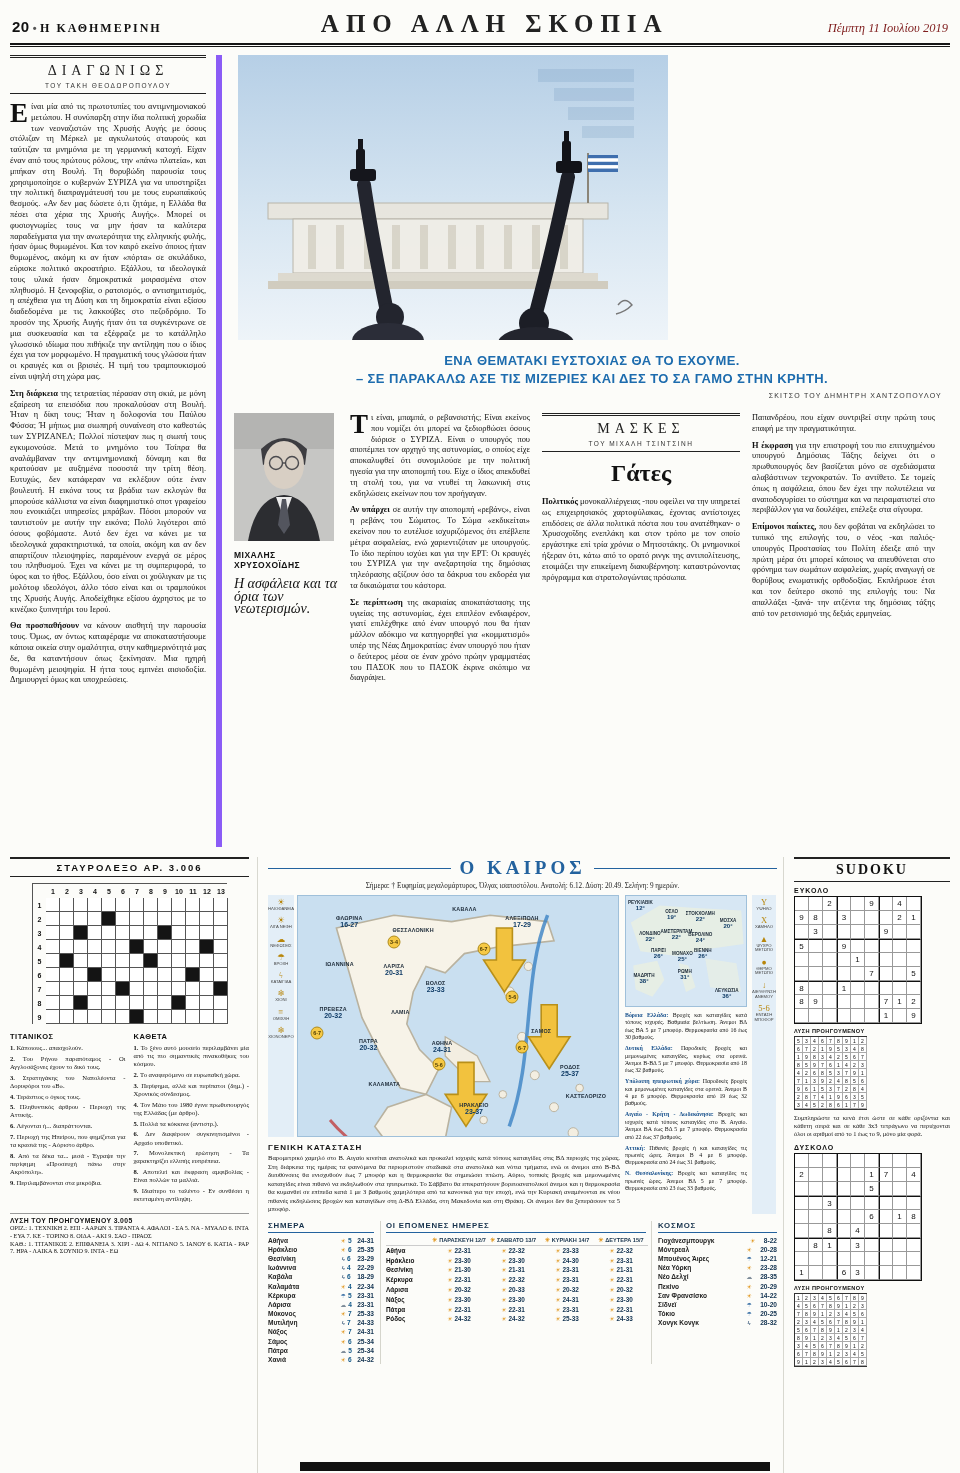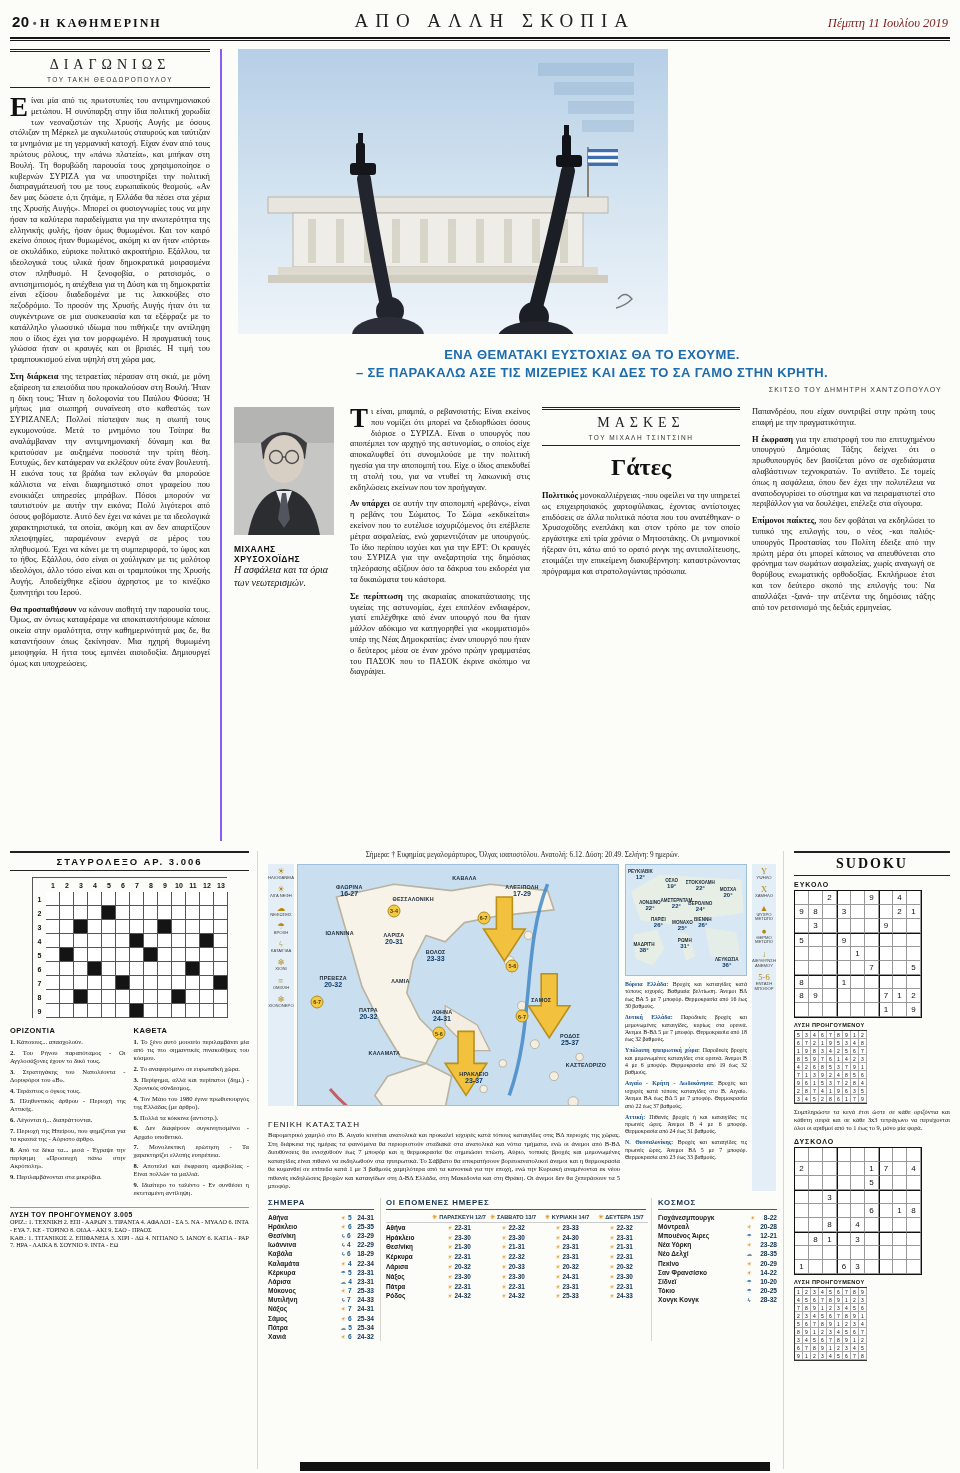--- a/index.html
+++ b/index.html
@@ -4,44 +4,44 @@
 <style>
   *{box-sizing:border-box;margin:0;padding:0}
   html,body{background:#e8e8e4}
   .page{width:960px;height:1473px;margin:0 auto;background:#fcfcf9;color:#111;
         font-family:"Liberation Serif",serif;position:relative;overflow:hidden;padding:6px 10px 0}
   
   .masthead{display:flex;align-items:baseline;justify-content:space-between;padding:4px 2px 5px}
   .mh-left{font-family:"Liberation Sans",sans-serif;font-size:15px;font-weight:bold;letter-spacing:.5px}
   .mh-left .brand{font-family:"Liberation Serif",serif;font-size:12px;font-weight:bold;letter-spacing:2px}
   .mh-left .bullet{color:#555;font-size:11px;padding:0 3px}
-  .mh-center{font-size:19px;letter-spacing:7px;font-weight:normal;color:#222}
+  .mh-center{font-size:25px;letter-spacing:7px;font-weight:bold;color:#222}
   .mh-right{font-style:italic;font-size:12.5px;color:#7f1d1d}
   .rule-thick{border-top:2px solid #161616;border-bottom:1px solid #161616;height:4px;margin-bottom:8px}
   
   .top-area{display:flex;gap:12px;height:792px;overflow:hidden}
-  .diag-col{width:212px;flex:none;overflow:hidden;border-right:2px solid #8b5cf6;padding-right:10px}
+  .diag-col{width:212px;flex:none;overflow:hidden;border-right:6px solid #8b5cf6;padding-right:10px}
   .kicker-box{border-top:3px double #222;border-bottom:1px solid #222;text-align:center;padding:5px 0 4px;margin-bottom:8px}
   .kicker{font-size:14px;letter-spacing:5px;color:#222}
   .byline{font-family:"Liberation Sans",sans-serif;font-size:6.5px;letter-spacing:1.5px;color:#333;margin-top:3px}
   .diag-title{font-size:20px;line-height:22px;text-align:center;font-weight:bold;margin:6px 4px 10px}
   .article-text p{font-size:8.4px;line-height:10.8px;text-align:justify;margin-bottom:6px}
   .article-text .p-lead{font-weight:bold}
   p.dropcap::first-letter{float:left;font-size:27px;line-height:21px;font-weight:bold;padding:1px 3px 0 0}
   
   .feature-col{flex:1;overflow:hidden}
   .cartoon{margin:0 0 8px 4px}
   .cartoon-caption{font-family:"Liberation Sans",sans-serif;font-weight:bold;color:#1d6cae;
                    font-size:13px;line-height:17.5px;text-align:center;letter-spacing:.4px;margin:4px 20px 0}
   .cartoon-credit{font-family:"Liberation Sans",sans-serif;font-size:7px;letter-spacing:1.2px;
                   text-align:right;color:#333;margin:5px 8px 0 0}
   .maskes-row{display:flex;gap:12px;margin-top:14px;height:398px;overflow:hidden}
   .m-photo-col{width:104px;flex:none}
   .m-name{font-family:"Liberation Sans",sans-serif;font-weight:bold;font-size:8.5px;letter-spacing:.5px;margin-top:5px}
-  .m-photo-caption{font-style:italic;font-size:10px;line-height:12.5px;margin-top:0}
+  .m-photo-caption{font-style:italic;font-size:14px;line-height:12.5px;margin-top:8px}
   .m-col{width:180px;flex:none;overflow:hidden}
   .m-col-c{width:198px}
   .m-col3{width:183px}
   .maskes-title{font-size:24px;font-weight:bold;text-align:center;margin:8px 0 10px}
   
   .bottom-area{display:flex;gap:10px;margin-top:10px;height:618px;overflow:hidden}
   .xw-col{width:248px;flex:none;border-right:1px solid #d8d8d0;padding-right:8px;overflow:hidden}
   .wx-col{width:516px;flex:none;border-right:1px solid #d8d8d0;padding-right:6px;overflow:hidden}
   .sdk-col{flex:1;overflow:hidden}
   
@@ -73,21 +73,21 @@
   .lg-label{display:block;font-family:"Liberation Sans",sans-serif;font-size:4.2px;color:#444;line-height:4.8px}
   .gr-map{position:relative;width:322px;height:242px;background:#c9dff0;border:1px solid #9fc0da;overflow:hidden}
   .gr-map svg{position:absolute;inset:0}
   #map-labels{position:absolute;inset:0}
   .map-city{position:absolute;transform:translate(-50%,0);display:flex;flex-direction:column;align-items:center;white-space:nowrap}
   .mc-name{font-family:"Liberation Sans",sans-serif;font-size:5.4px;font-weight:bold;color:#1c2a38;letter-spacing:.2px}
   .mc-temp{font-family:"Liberation Sans",sans-serif;font-size:7px;font-weight:bold;color:#0f3b66}
   .wind-badge{position:absolute;transform:translate(-50%,-50%);width:13px;height:13px;border-radius:50%;
               background:#f6c945;border:1px solid #b08c1c;color:#4a3a05;font-family:"Liberation Sans",sans-serif;
               font-size:5.4px;font-weight:bold;display:flex;align-items:center;justify-content:center}
-  .gk-label{font-family:"Liberation Sans",sans-serif;font-weight:normal;font-size:8px;letter-spacing:1px;margin:14px 0 2px}
+  .gk-label{font-family:"Liberation Sans",sans-serif;font-weight:bold;font-size:8px;letter-spacing:1px;margin:6px 0 2px}
   .gk-text{font-size:6.6px;line-height:8.5px;text-align:justify}
   .wx-mid{width:122px;flex:none}
   .eu-map{position:relative;width:122px;height:112px;background:#d7e7f4;border:1px solid #9fc0da;overflow:hidden;margin-bottom:5px}
   .eu-map svg{position:absolute;inset:0}
   #eu-labels{position:absolute;inset:0}
   .eu-city{position:absolute;transform:translate(-50%,0);display:flex;flex-direction:column;align-items:center;white-space:nowrap}
   .eu-name{font-family:"Liberation Sans",sans-serif;font-size:4.6px;font-weight:bold;color:#1c2a38}
   .eu-temp{font-family:"Liberation Sans",sans-serif;font-size:6px;font-weight:bold;color:#0f3b66}
   .rg-item{font-size:5.9px;line-height:7.4px;text-align:justify;margin-bottom:3.5px}
   .rg-name{color:#17508c;font-weight:bold}
@@ -414,21 +414,21 @@
           <div class="xw-cell xw-black"></div>
           <div class="xw-cell"></div>
           <div class="xw-cell"></div>
           <div class="xw-cell"></div>
           <div class="xw-cell"></div>
           <div class="xw-cell"></div>
           <div class="xw-cell"></div>
         </div>
       <div class="clues-wrap">
         <div class="clues-colm">
-          <div class="clues-head">ΟΡΙΖΟΝΤΙΑ</div>
+          <div class="clues-head">ΤΙΤΑΝΙΚΟΣ</div>
           <div id="oriz-list">
               <div class="clue"><b>1. </b>Κάποιους... απασχολούν.</div>
               <div class="clue"><b>2. </b>Του Ρήνου παραπόταμος - Οι Αγγλοσάξονες έχουν το δικό τους.</div>
               <div class="clue"><b>3. </b>Στρατηγάκης του Ναπολέοντα - Δορυφόροι του «Β».</div>
               <div class="clue"><b>4. </b>Τεράστιος ο όγκος τους.</div>
               <div class="clue"><b>5. </b>Πληθυντικός άρθρου - Περιοχή της Αττικής.</div>
               <div class="clue"><b>6. </b>Λέγονται ή... διαπράττονται.</div>
               <div class="clue"><b>7. </b>Περιοχή της Ηπείρου, που φημίζεται για τα κρασιά της - Αόριστο άρθρο.</div>
               <div class="clue"><b>8. </b>Από τα δέκα τα... μισά - Έγραψε την περίφημη «Προσευχή πάνω στην Ακρόπολη».</div>
               <div class="clue"><b>9. </b>Περιλαμβάνονται στα μικρόβια.</div>
@@ -450,20 +450,25 @@
         </div>
       </div>
       <div class="xw-sol">
         <div class="xw-sol-title">ΛΥΣΗ ΤΟΥ ΠΡΟΗΓΟΥΜΕΝΟΥ 3.005</div>
         <div class="xw-sol-line">ΟΡΙΖ.: 1. ΤΕΧΝΙΚΗ 2. ΕΠΙ - ΑΑΡΩΝ 3. ΤΙΡΑΝΤΑ 4. ΑΦΑΛΟΙ - ΣΑ 5. ΝΑ - ΜΥΑΛΟ 6. ΙΝΤΑ - ΕΥΑ 7. ΚΕ - ΤΟΡΙΝΟ 8. ΟΙΔΑ - ΑΚΙ 9. ΣΑΟ - ΠΡΑΟΣ</div>
         <div class="xw-sol-line">ΚΑΘ.: 1. ΤΙΤΑΝΙΚΟΣ 2. ΕΠΙΦΑΝΕΙΑ 3. ΧΙΡΙ - ΔΩ 4. ΝΙΤΙΑΝΟ 5. ΙΑΝΟΥ 6. ΚΑΤΙΑ - ΡΑΡ 7. ΗΡΑ - ΛΑΙΚΑ 8. ΣΟΥΝΙΟ 9. ΙΝΤΑ - ΕΩ</div>
       </div>
     </aside>
 
     <section class="wx-col">
+      <div class="wx-title-row">
+        <span class="ln"></span>
+        <span class="wx-title">Ο ΚΑΙΡΟΣ</span>
+        <span class="ln"></span>
+      </div>
       <div class="wx-sub">Σήμερα: † Ευφημίας μεγαλομάρτυρος, Όλγας ισαποστόλου. Ανατολή: 6.12. Δύση: 20.49. Σελήνη: 9 ημερών.</div>
 
       <div class="wx-body">
         <div class="wx-left">
           <div class="map-row">
             <div id="wx-legend-left" class="wx-legend">
                 <div class="lg-item">
                   <span class="lg-icon">☀</span>
                   <span class="lg-label">ΗΛΙΟΦΑΝΕΙΑ</span>
                 </div>

